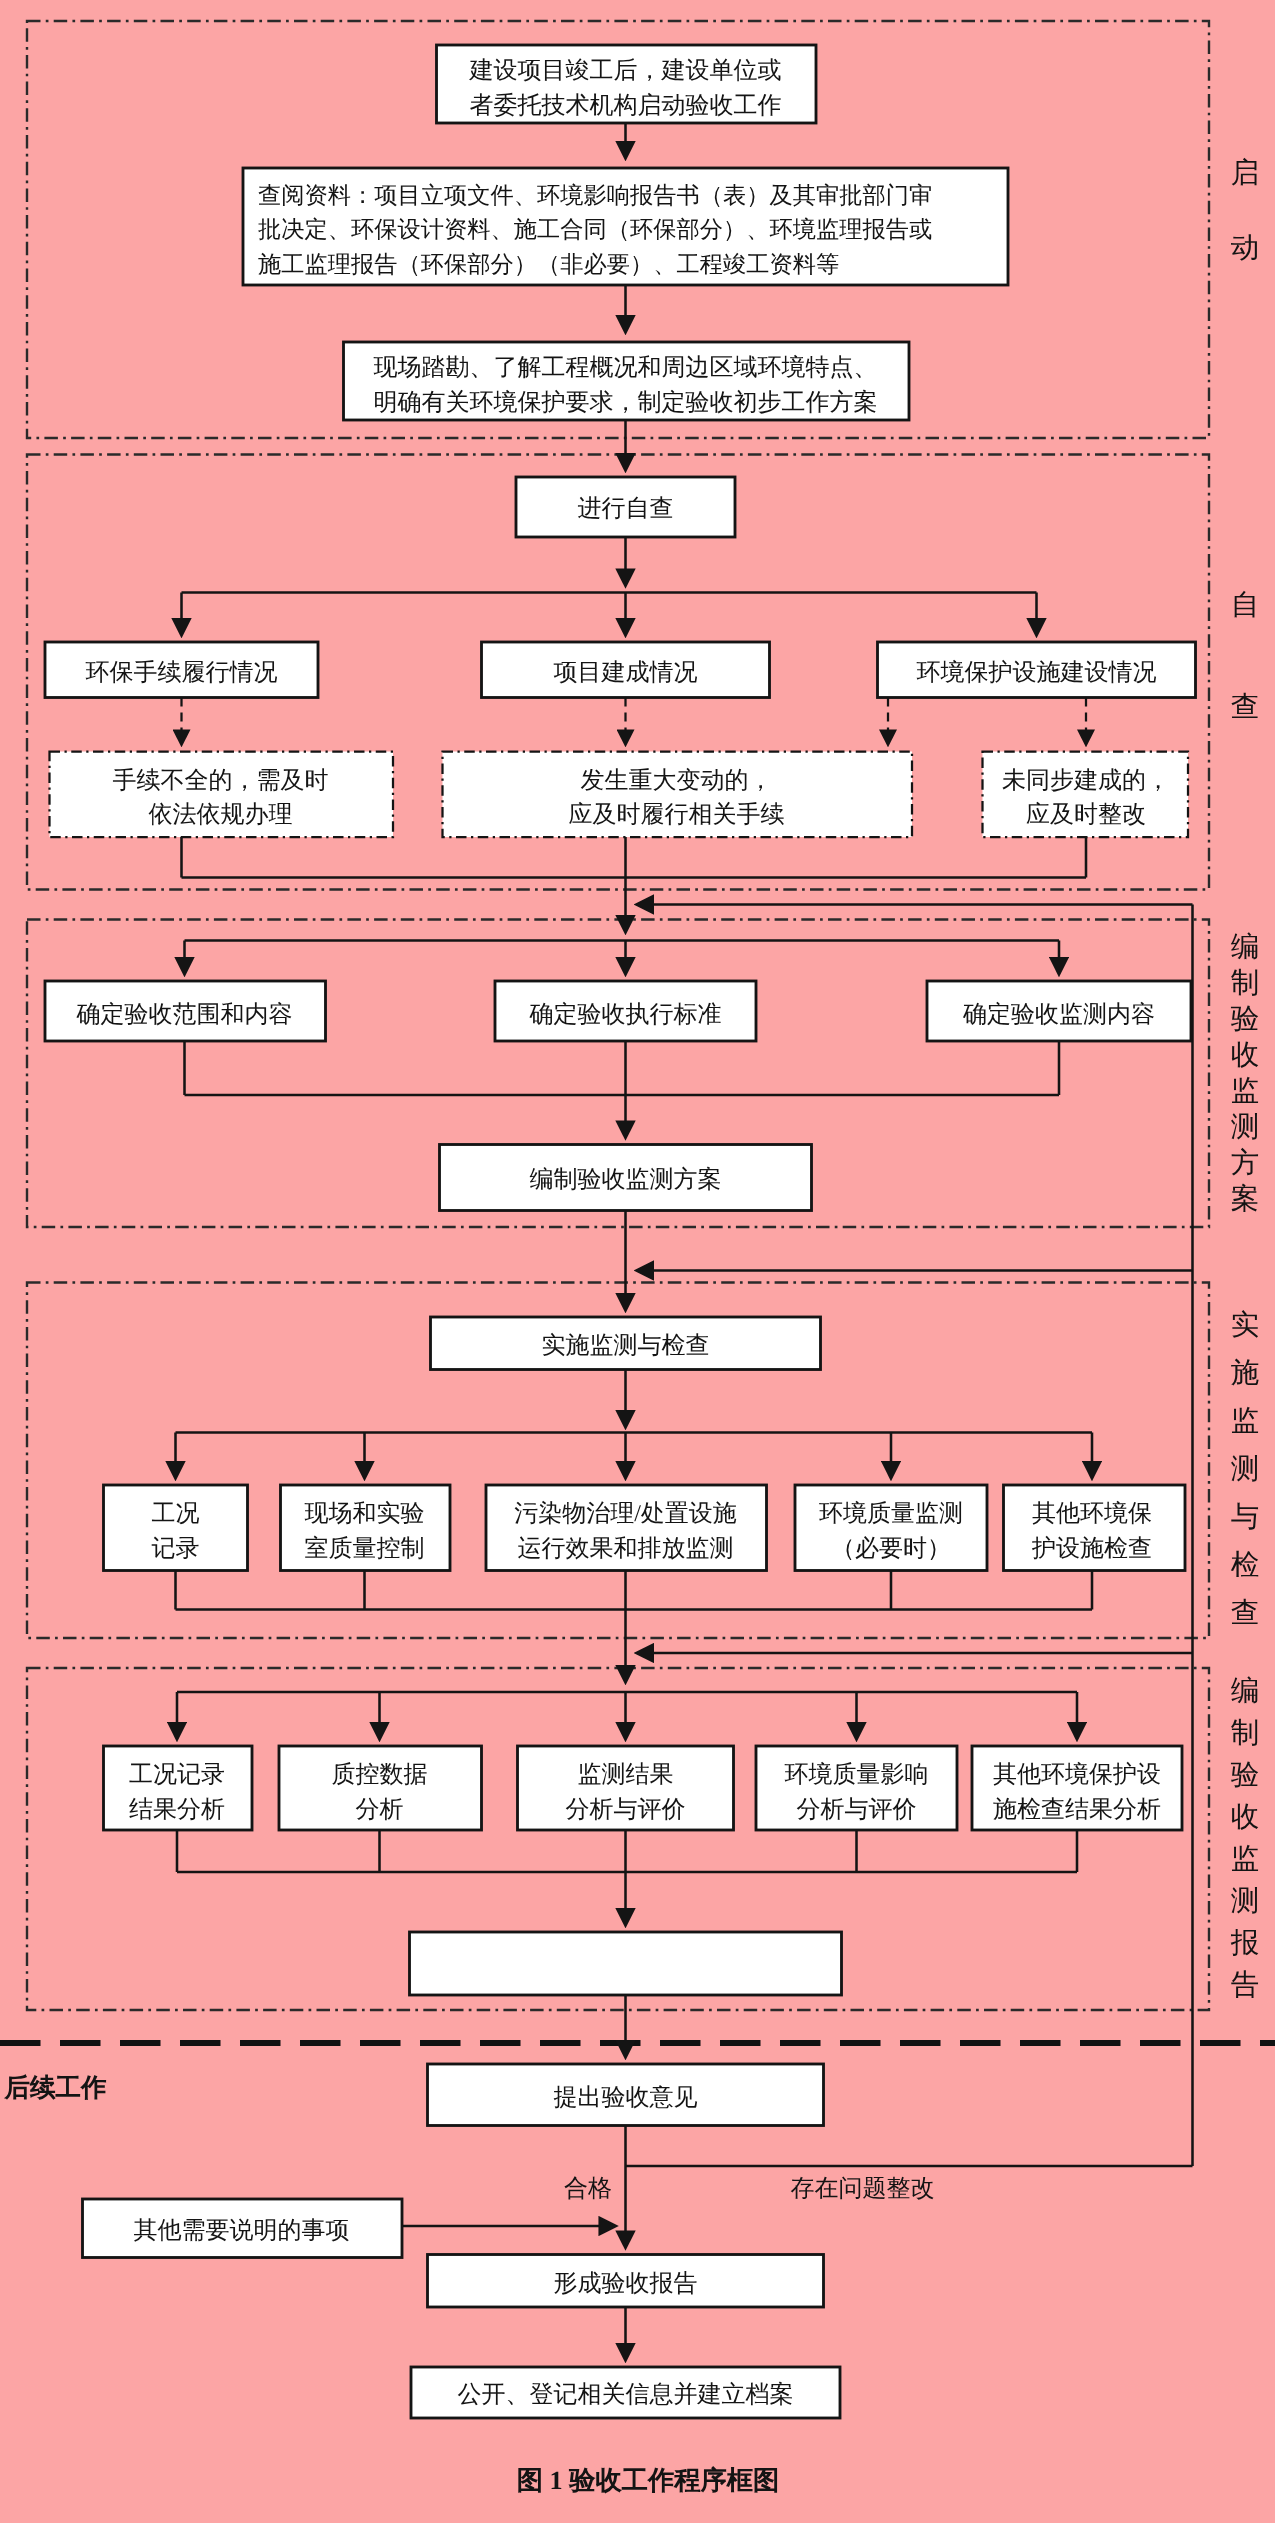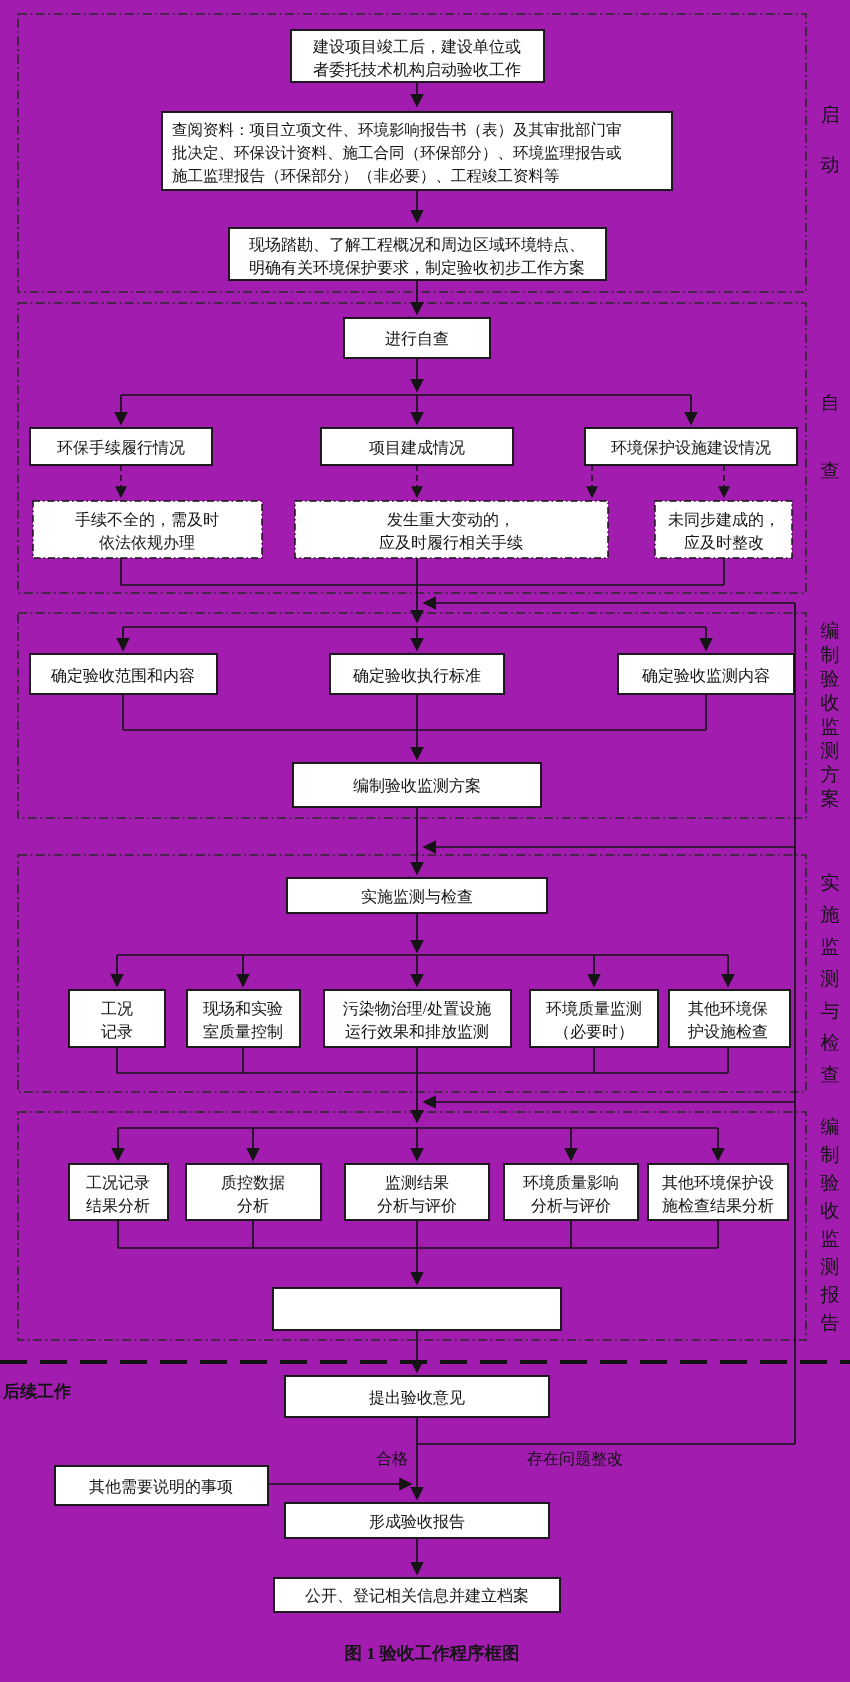--- a/index.html
+++ b/index.html
@@ -1,16 +1,16 @@
 <!DOCTYPE html>
 <html><head>
 <meta charset="utf-8">
 <style>
   html,body{margin:0;padding:0;background:#ffffff;}
-  .stage{position:relative;width:850px;height:1682px;background:#a21caf;overflow:hidden;}
+  .stage{position:relative;width:850px;height:1682px;background:#fca5a5;overflow:hidden;}
   svg{display:block;}
   text{font-family:"Liberation Serif","DejaVu Serif",serif;fill:#141414;}
   .bt{font-size:16px;text-anchor:middle;}
   .btl{font-size:15.5px;text-anchor:start;}
   .phase{font-size:19px;text-anchor:middle;}
   .elabel{font-size:16px;text-anchor:middle;}
   .caption{font-size:17.5px;text-anchor:middle;font-weight:bold;}
   .followup{font-size:17px;text-anchor:start;font-weight:bold;}
   rect.solid{fill:#ffffff;stroke:#141414;stroke-width:1.9;}
   rect.dashedbox{fill:#ffffff;stroke:#141414;stroke-width:1.5;stroke-dasharray:7 3 1.5 3;}

